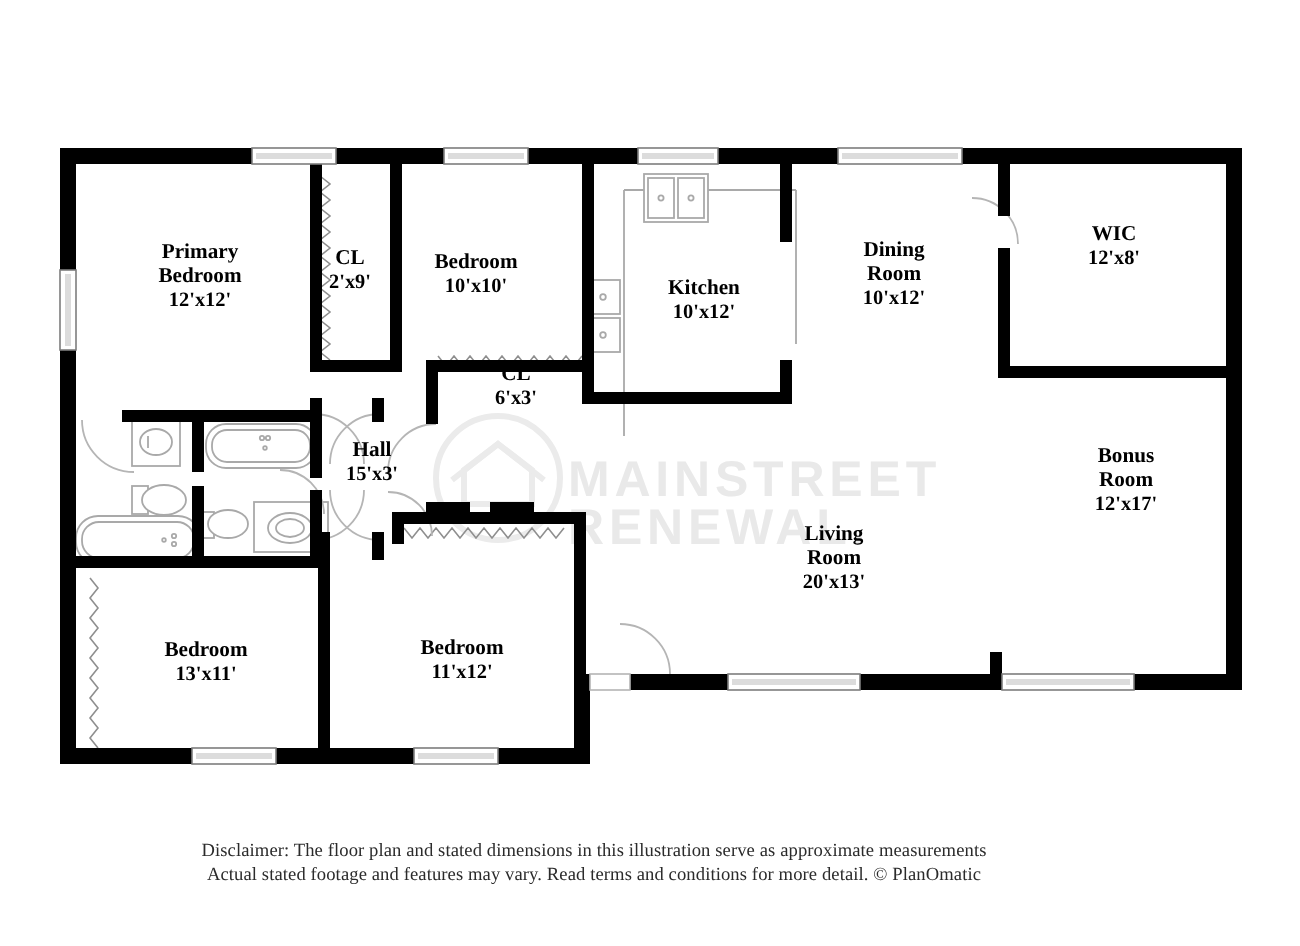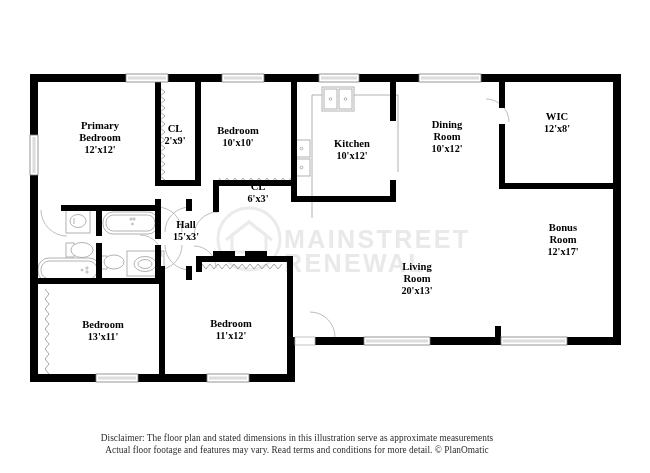--- a/index.html
+++ b/index.html
@@ -1,20 +1,20 @@
 <!DOCTYPE html>
 <html><head>
 <meta charset="utf-8">
 <style>
   html,body{margin:0;padding:0;background:#ffffff;}
   body{width:650px;height:473px;font-family:"Liberation Serif",serif;overflow:hidden;}
   #plan-wrap{position:relative;width:650px;height:473px;background:#fff;}
   #floorplan-svg{position:absolute;left:0;top:0;}
   .disclaimer{
-    position:absolute;left:0;top:432px;width:594px;text-align:center;
+    position:absolute;left:0;top:420px;width:594px;text-align:center;
     font-family:"Liberation Serif",serif;font-size:9.3px;color:#2b2b2b;
     line-height:12.2px;letter-spacing:0.05px;
   }
   .disclaimer div{white-space:nowrap;}
   .rlabel{
     font-family:"Liberation Serif",serif;font-weight:bold;
     fill:#000;text-anchor:middle;
   }
   .rlabel .nm{font-size:10.6px;}
   .rlabel .dm{font-size:10.2px;}
@@ -289,16 +289,16 @@
       <g class="rlabel">
         <text class="nm" x="231" y="327">Bedroom</text>
         <text class="dm" x="231" y="339">11'x12'</text>
       </g>
     </g>
 
   </svg>
 
   <div class="disclaimer">
     <div>Disclaimer: The floor plan and stated dimensions in this illustration serve as approximate measurements</div>
-    <div>Actual floor footage and features may vary. Read terms and conditions for more detail. © PlanOmatic</div>
+    <div>Actual stated footage and features may vary. Read terms and conditions for more detail. © PlanOmatic</div>
   </div>
 
 </div>
 
 </body></html>

